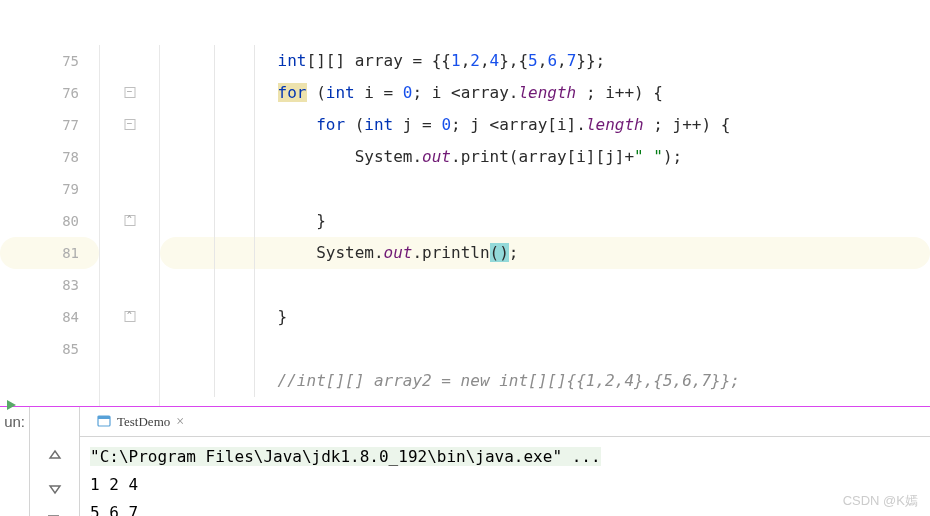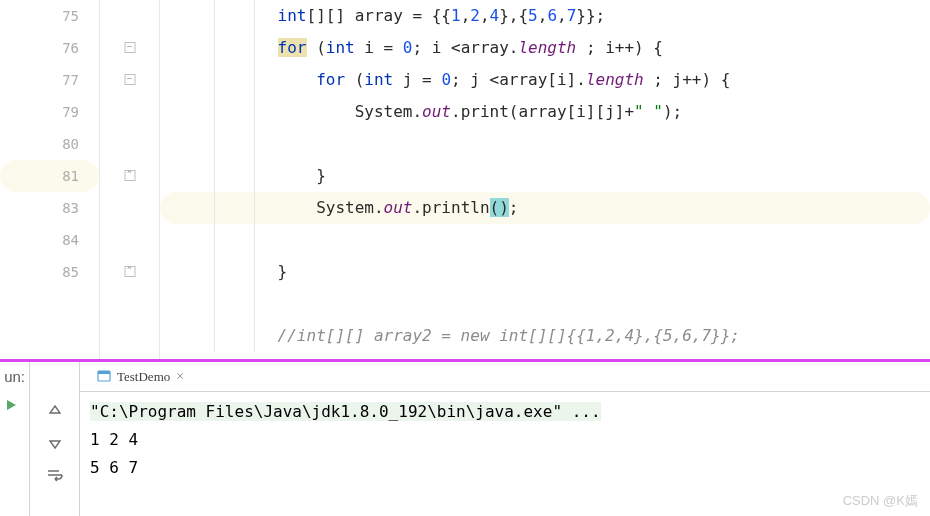--- a/index.html
+++ b/index.html
@@ -8,21 +8,22 @@
     font-size: 15px;
     background: #ffffff;
     width: 930px;
     height: 516px;
     overflow: hidden;
     position: relative;
   }
   .editor {
     display: flex;
     height: 362px;
-    border-bottom: 3px solid #d946ef;
+    border-bottom: 1px solid #d946ef;
+    margin-top: 45px;
   }
   .gutter {
     width: 100px;
     background: #ffffff;
     text-align: right;
     color: #adadad;
     font-size: 14px;
     user-select: none;
     border-right: 1px solid #e8e8e8;
   }
@@ -160,20 +161,21 @@
   }
 </style>
 </head>
 <body>
 
 <div class="editor">
   <div class="gutter">
     <div class="gutter-line">75</div>
     <div class="gutter-line">76</div>
     <div class="gutter-line">77</div>
+    <div class="gutter-line">78</div>
     <div class="gutter-line">79</div>
     <div class="gutter-line">80</div>
     <div class="gutter-line hl-line">81</div>
     <div class="gutter-line">83</div>
     <div class="gutter-line">84</div>
     <div class="gutter-line">85</div>
   </div>
   <div class="fold-col">
     <div class="fold-mark" style="top:42px">–</div>
     <div class="fold-mark" style="top:74px">–</div>

